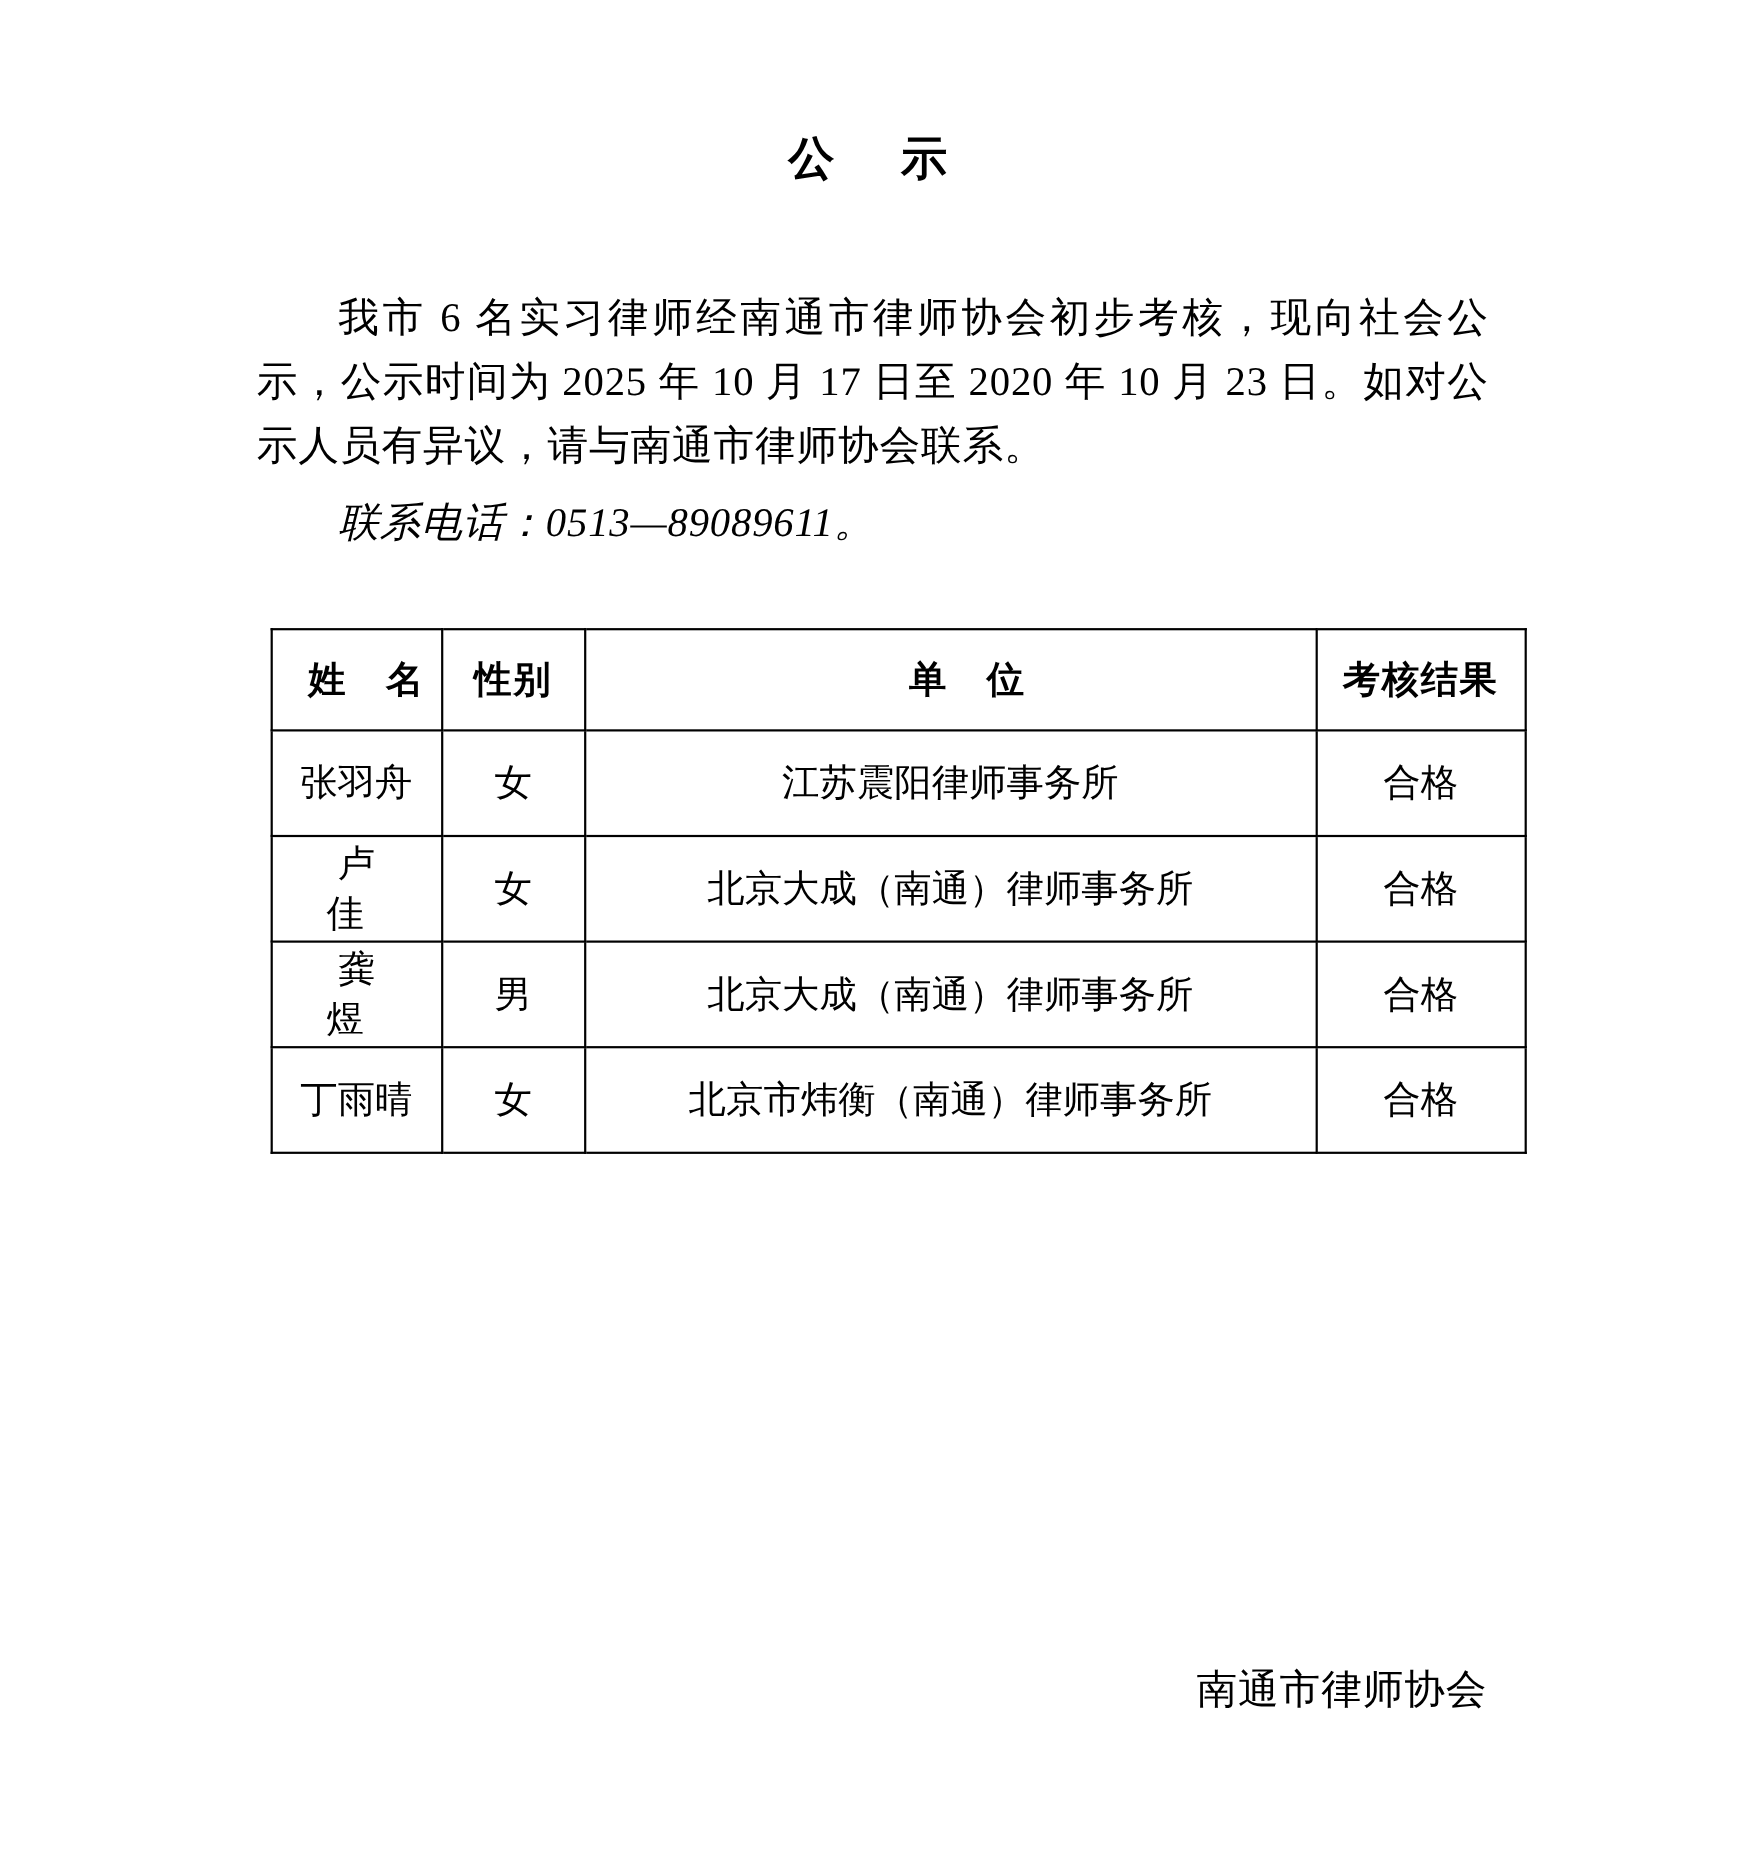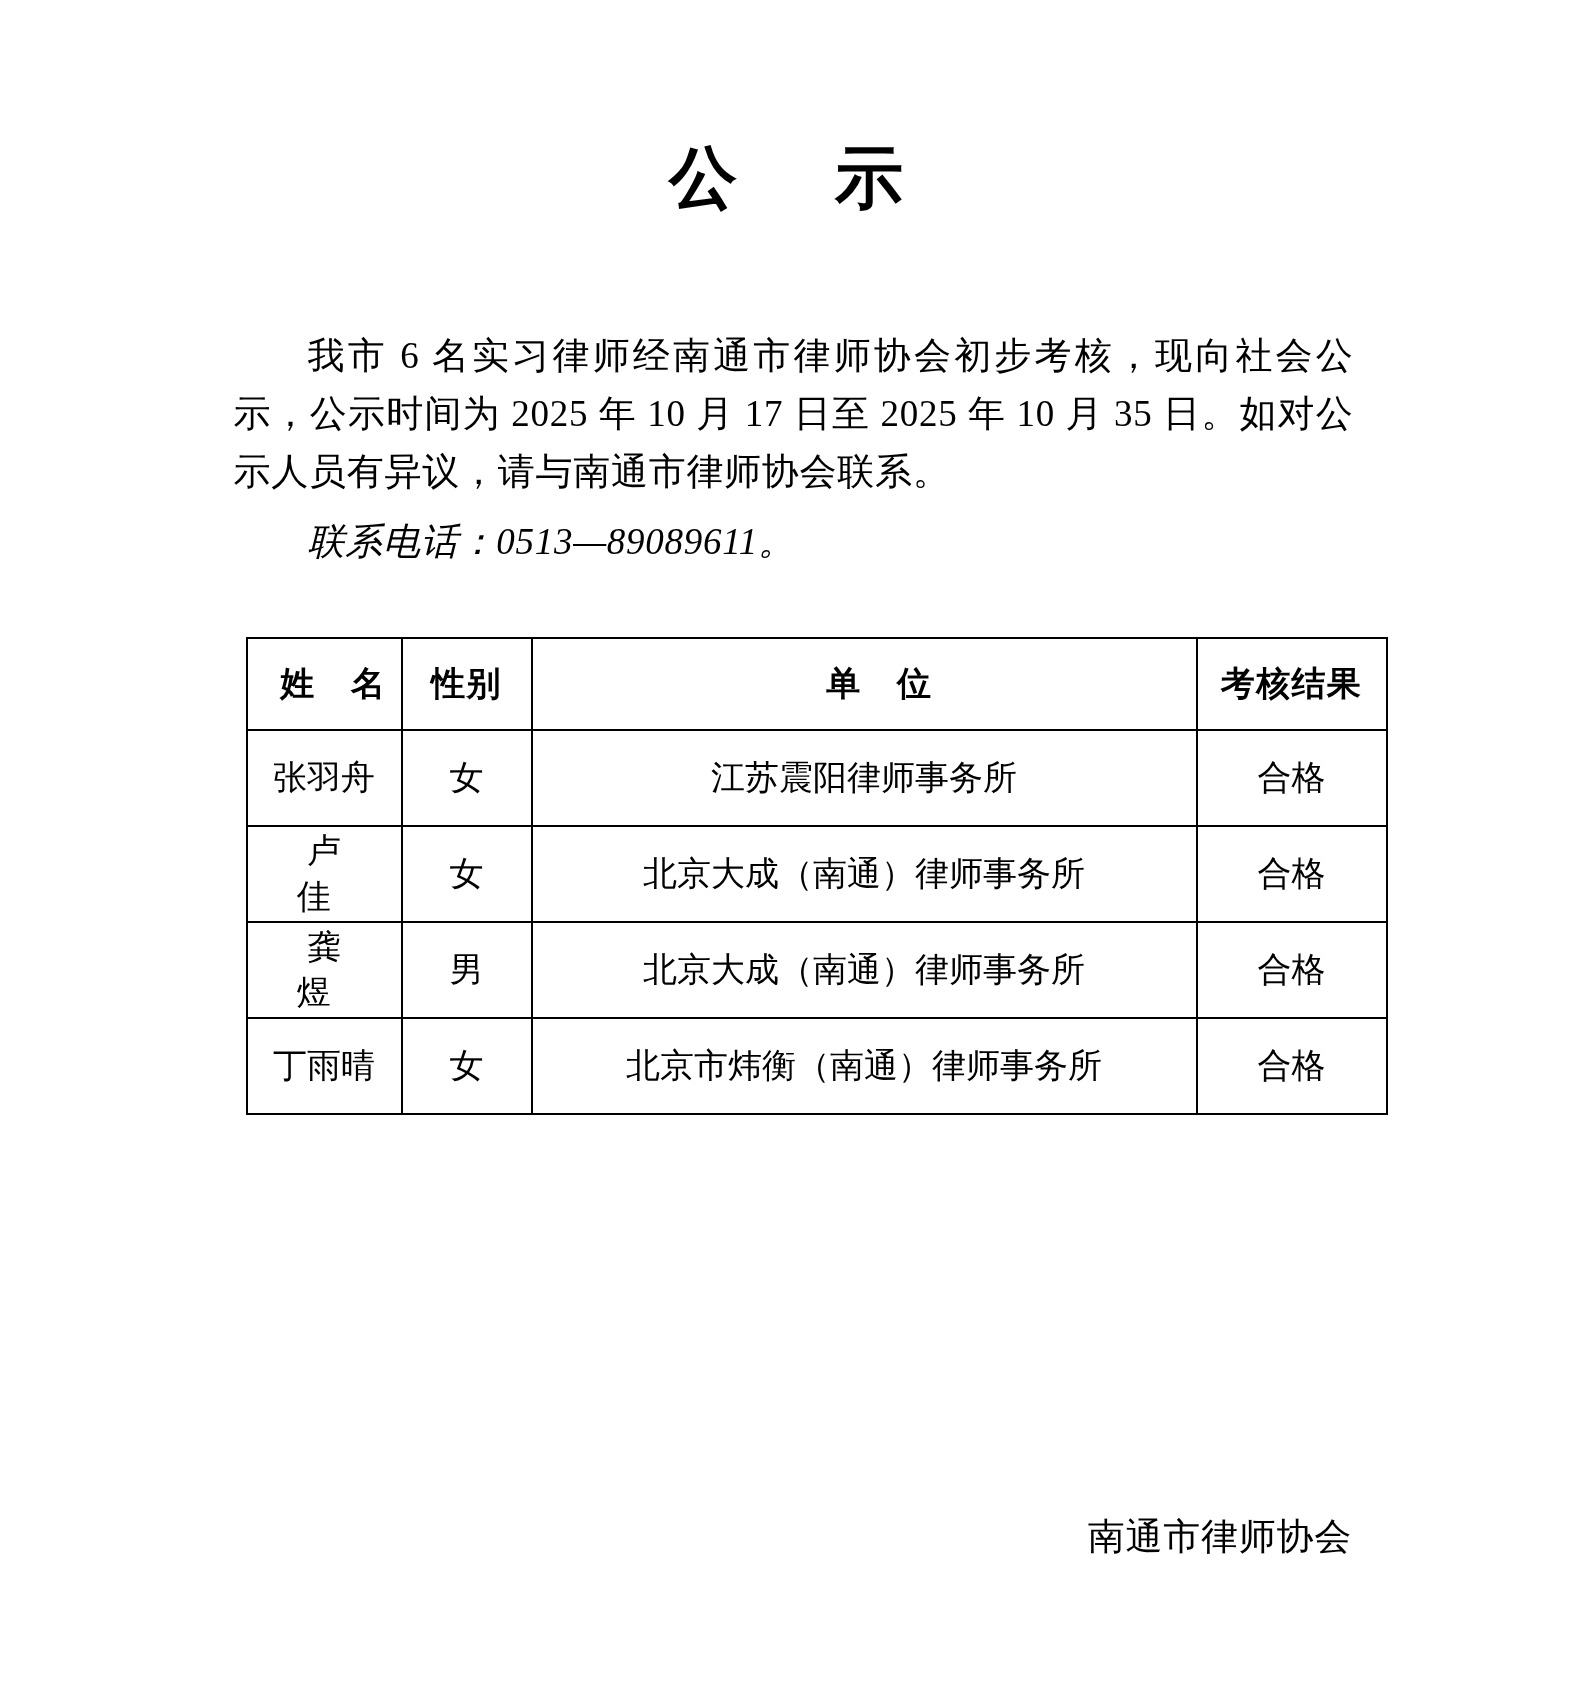--- a/index.html
+++ b/index.html
@@ -19,21 +19,21 @@
     width: 1587px;
     height: 1696px;
     box-sizing: border-box;
     padding: 0;
     overflow: hidden;
   }
 
   
   .doc-title {
     text-align: center;
-    font-size: 68px;
+    font-size: 42px;
     font-weight: bold;
     letter-spacing: 0.22em;
     padding-top: 92px;
     line-height: 1.2;
     font-family: "Liberation Serif", "DejaVu Serif", serif;
   }
 
   
   .body-block {
     margin: 0 auto;
@@ -105,21 +105,21 @@
   .sig-date { letter-spacing: 0.04em; }
 </style>
 </head>
 <body>
 
 <div class="page">
 
   <h1 class="doc-title">公　示</h1>
 
   <div class="body-block">
-    <p class="para">我市 6 名实习律师经南通市律师协会初步考核，现向社会公示，公示时间为 2025 年 10 月 17 日至 2025 年 10 月 35 日。如对公示人员有异议，请与南通市律师协会联系。</p>
+    <p class="para">我市 6 名实习律师经南通市律师协会初步考核，现向社会公示，公示时间为 2025 年 10 月 17 日至 2020 年 10 月 23 日。如对公示人员有异议，请与南通市律师协会联系。</p>
     <p class="para">联系电话：0513—89089611。</p>
   </div>
 
   <div class="table-wrap">
     <table class="roster">
       <colgroup>
         <col class="c-name">
           <col class="c-sex">
           <col class="c-unit">
           <col class="c-res">

